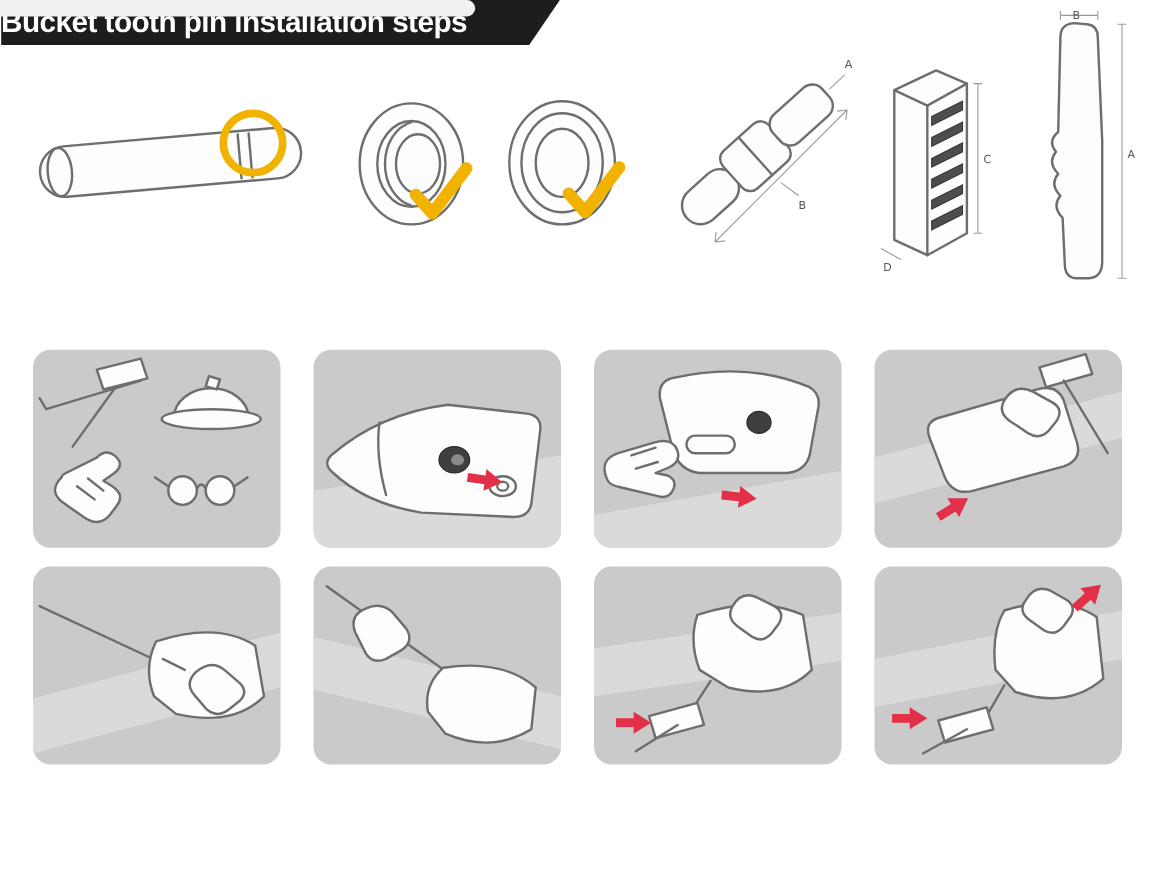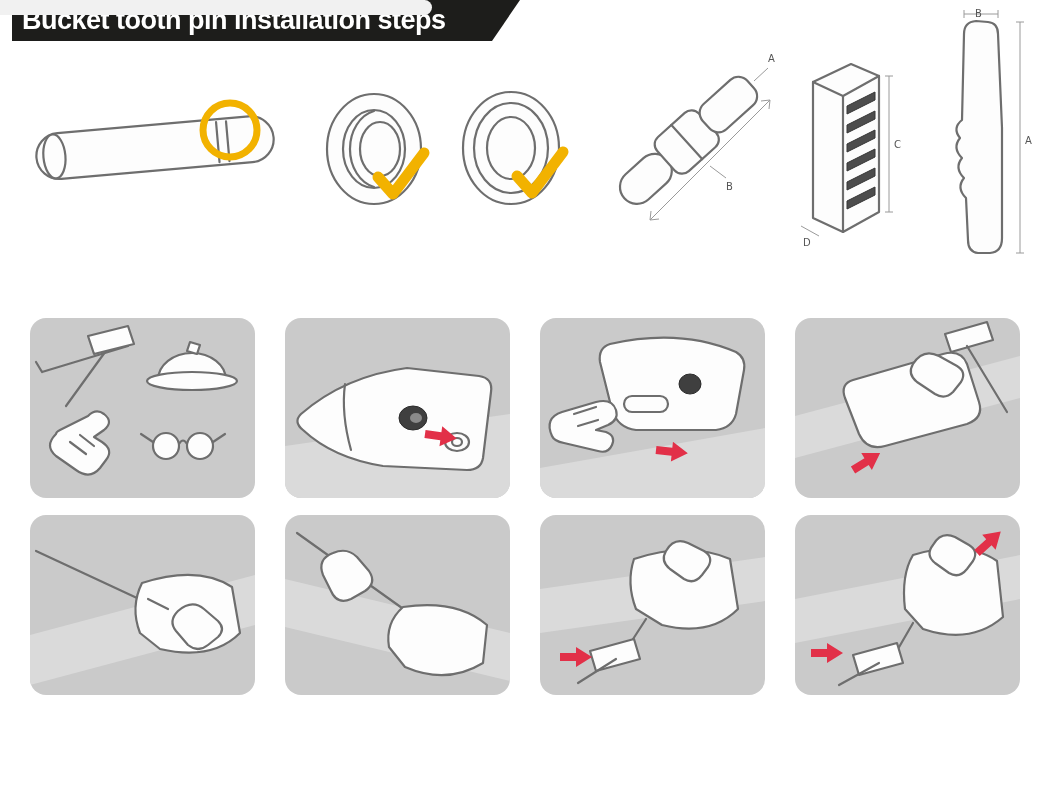--- a/index.html
+++ b/index.html
@@ -2,22 +2,22 @@
 <html><head>
 <meta charset="utf-8">
 <style>
   html,body { margin:0; padding:0; background:#ffffff; }
   .canvas {
     position:relative; width:1060px; height:800px; background:#ffffff;
     font-family:"Liberation Sans", sans-serif; overflow:hidden;
   }
   
   .banner {
-    position:absolute; left:12px; top:4; width:508px; height:41px;
-    background:#1d1d1b; display:flex; align-items:center; padding-left:10px;
+    position:absolute; left:1px; top:4; width:508px; height:41px;
+    background:#1d1d1b; display:flex; align-items:center; 
     box-sizing:border-box;
     clip-path:polygon(0 0, 100% 0, calc(100% - 28px) 100%, 0 100%);
   }
   .banner h1 {
     margin:0; color:#ffffff; font-size:27px; font-weight:bold; letter-spacing:-0.5px;
     white-space:nowrap;
   }
   
   .fig { position:absolute; }
   .fig svg { display:block; }

